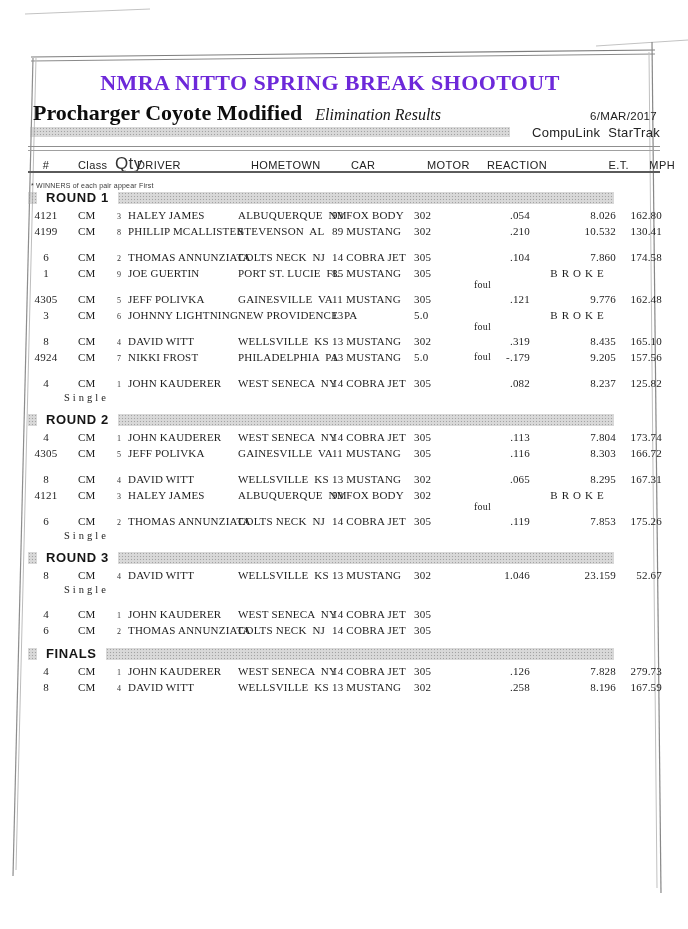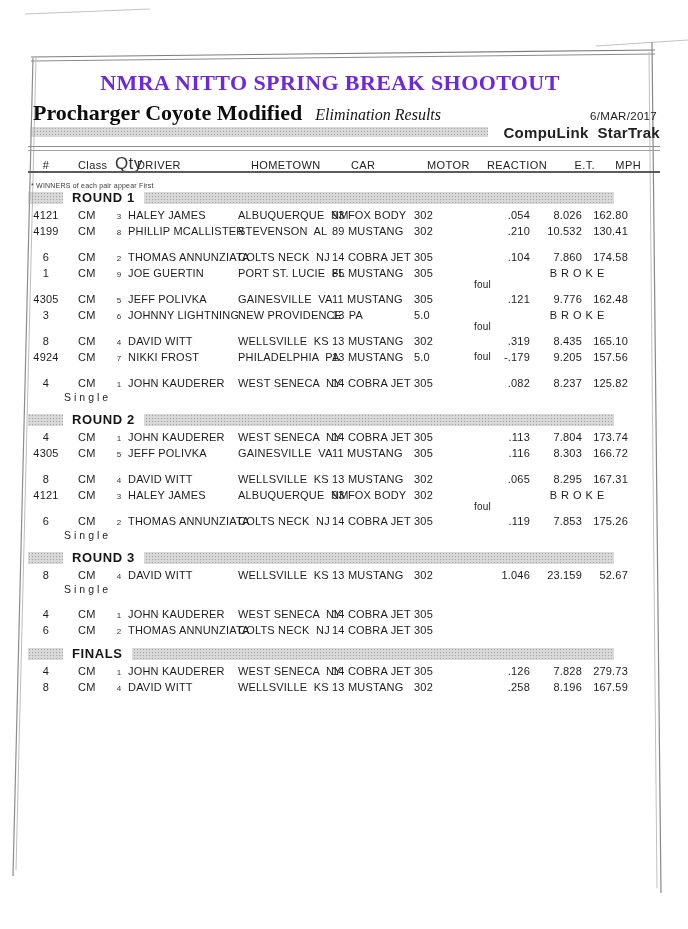--- a/index.html
+++ b/index.html
@@ -15,49 +15,49 @@
   .rpt{font-family:"Liberation Serif",serif;font-style:italic;font-size:16px;margin-left:13px;color:#161616;}
   .date{margin-left:auto;font-size:11.5px;letter-spacing:.3px;color:#222;}
 
   .dots{background-image:
           radial-gradient(#a3a3a3 0.7px, transparent 1.15px),
           radial-gradient(#a3a3a3 0.7px, transparent 1.15px);
         background-size:3px 3px;background-position:0 0,1.5px 1.5px;}
 
   .bandline{position:absolute;top:126px;left:30px;right:28px;height:12px;display:flex;align-items:center;}
   .band-fill{flex:1;height:10px;}
-  .brand{font-size:15px;padding-left:15px;letter-spacing:.3px;color:#222;white-space:pre;font-weight:bold;}
+  .brand{font-size:13px;padding-left:22px;letter-spacing:.3px;color:#222;white-space:pre;}
 
   .rule1{position:absolute;top:146px;left:28px;right:28px;height:3px;
          border-top:1px solid #8f8f8f;border-bottom:1px solid #a0a0a0;}
   .rule2{position:absolute;top:171px;left:28px;right:28px;border-top:2px solid #5a5a5a;}
 
   .hdr{position:absolute;top:154px;left:28px;display:flex;align-items:baseline;
        font-size:11px;letter-spacing:.4px;color:#222;}
   .note{position:absolute;top:182px;left:31px;font-size:7px;letter-spacing:.2px;color:#383838;}
 
   .tbl{position:absolute;top:192px;left:28px;width:586px;}
 
   .band{height:12px;margin-bottom:3px;display:flex;align-items:center;overflow:visible;}
-  .band-label{display:inline-block;background:#fff;margin-left:35px;padding:0 9px;
+  .band-label{display:inline-block;background:#fff;margin-left:9px;padding:0 9px;
               font-weight:700;font-size:13px;letter-spacing:.6px;line-height:14px;color:#151515;white-space:pre;text-align:center;}
-  .group{margin-bottom:10px;}
+  .group{margin-bottom:10px;font-family:Liberation Serif, serif;}
   .row{display:flex;align-items:baseline;height:16px;line-height:16px;font-size:11px;letter-spacing:.2px;}
   .c{flex:none;display:block;white-space:pre;overflow:visible;}
   .num{width:36px;text-align:center;}
   .cls{width:32px;margin-left:14px;}
   .qty{width:18px;text-align:center;font-size:8px;color:#333;}
   .drv{width:110px;}
   .home{width:94px;}
   .car{width:82px;}
   .motor{width:60px;}
   .rx{width:56px;position:relative;text-align:right;}
   .rx .foul{position:absolute;left:0;top:0;font-style:normal;font-size:10px;}
   .rx .rxv{font-weight:400;}
-  .et{width:52px;text-align:right;}
+  .et{width:52px;text-align:right;margin-left:34px;}
   .mph{width:46px;text-align:right;}
   .broke{width:98px;text-align:center;letter-spacing:4px;}
   .single{height:13px;line-height:13px;padding-left:36px;font-size:10.5px;letter-spacing:3px;color:#222;}
 
   .hdr .qty{font-size:17px;width:26px;margin-left:-8px;text-align:left;padding-left:13px;}
   .hdr .drv{margin-left:-4px;width:114px;}
   .hdr .car{padding-left:6px;width:76px;}
   .hdr .rx{text-align:right;}
   .hdr .et{text-align:right;}
   .hdr .mph{text-align:right;}

